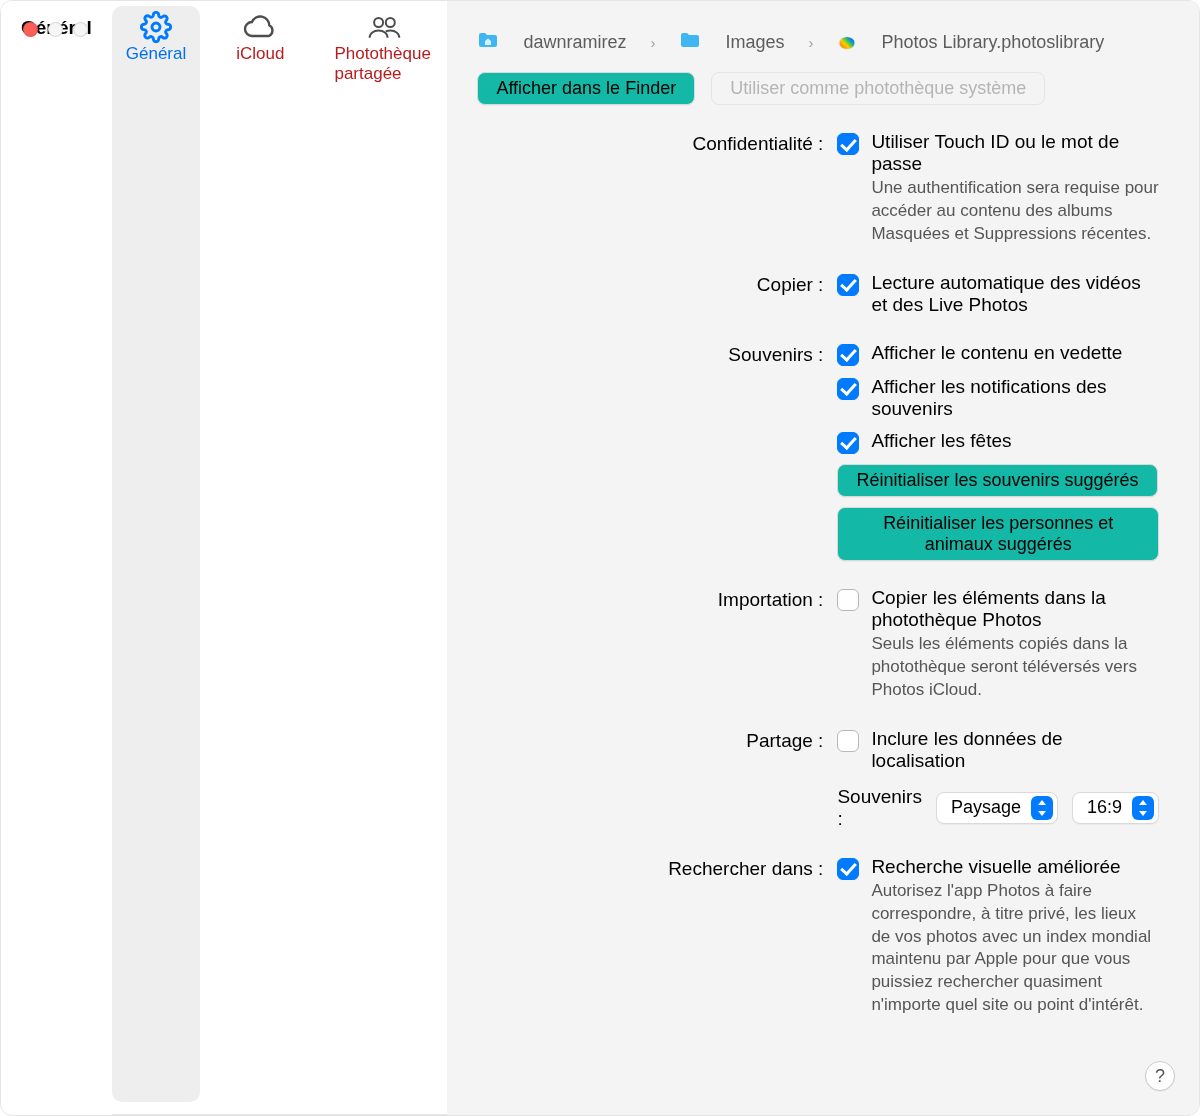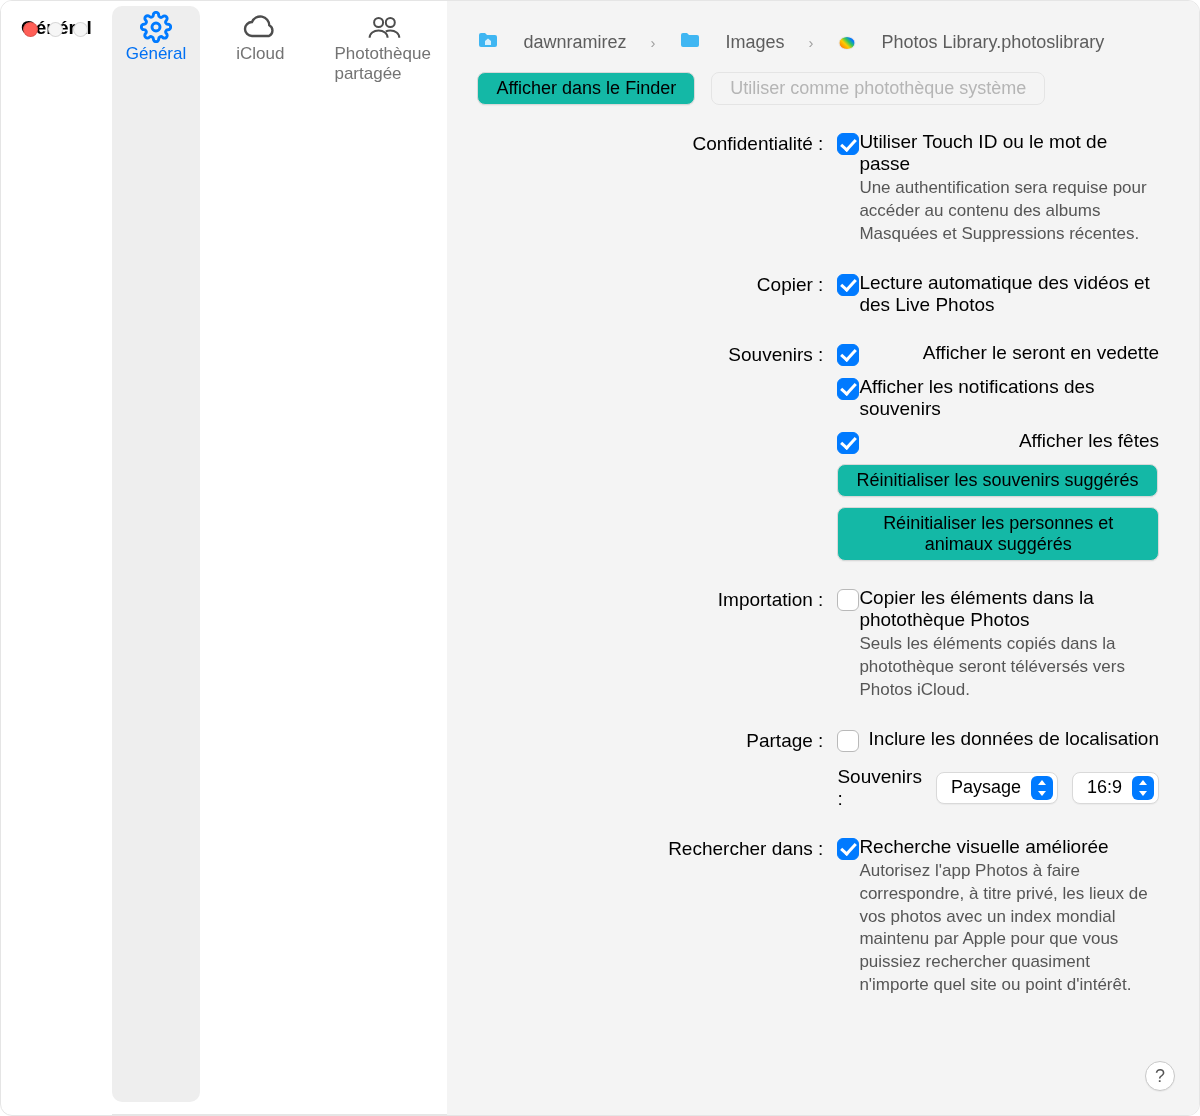--- a/index.html
+++ b/index.html
@@ -54,21 +54,21 @@
       align-items: center;
       gap: 2px;
       padding: 6px 14px 6px;
       border-radius: 10px;
       color: #4d4d4d;
       cursor: default;
     }
     .tab.active { background: #eeeeee; color: #0070f3; }
     .tab.active .tab-label { color: #0070f3; }
     .tab .icon { width: 36px; height: 30px; display: flex; align-items: center; justify-content: center; }
-    .tab-label { font-size: 17px; color: #737373; }
+    .tab-label { font-size: 17px; color: #b91c1c; }
     .content {
       flex: 1;
       background: #f4f4f4;
       padding: 30px 40px 20px 30px;
       position: relative;
     }
     .row {
       display: flex;
       align-items: flex-start;
       margin-bottom: 14px;
@@ -110,21 +110,21 @@
     }
     .mac-button.disabled {
       color: #b5b5b5;
       background: #f4f4f4;
       border-color: #e4e4e4;
       box-shadow: none;
     }
     .check-line {
       display: flex;
       align-items: flex-start;
-      justify-content: space-between;
+      gap: 12px;
     }
     .checkbox {
       width: 22px;
       height: 22px;
       border-radius: 6px;
       flex-shrink: 0;
       margin-top: 2px;
       border: 1px solid #b9b9b9;
       background: #fff;
       position: relative;
@@ -307,21 +307,21 @@
           <div class="check-text">Lecture automatique des vidéos et des Live Photos</div>
         </div>
       </div>
     </div>
 
     <div class="row section-spacer">
       <div class="label-col">Souvenirs :</div>
       <div class="value-col">
         <div class="check-line">
           <div class="checkbox checked"></div>
-          <div class="check-text">Afficher le seront en vedette</div>
+          <div class="check-text">Afficher le contenu en vedette</div>
         </div>
         <div class="check-line">
           <div class="checkbox checked"></div>
           <div class="check-text">Afficher les notifications des souvenirs</div>
         </div>
         <div class="check-line">
           <div class="checkbox checked"></div>
           <div class="check-text">Afficher les fêtes</div>
         </div>
         <div>

